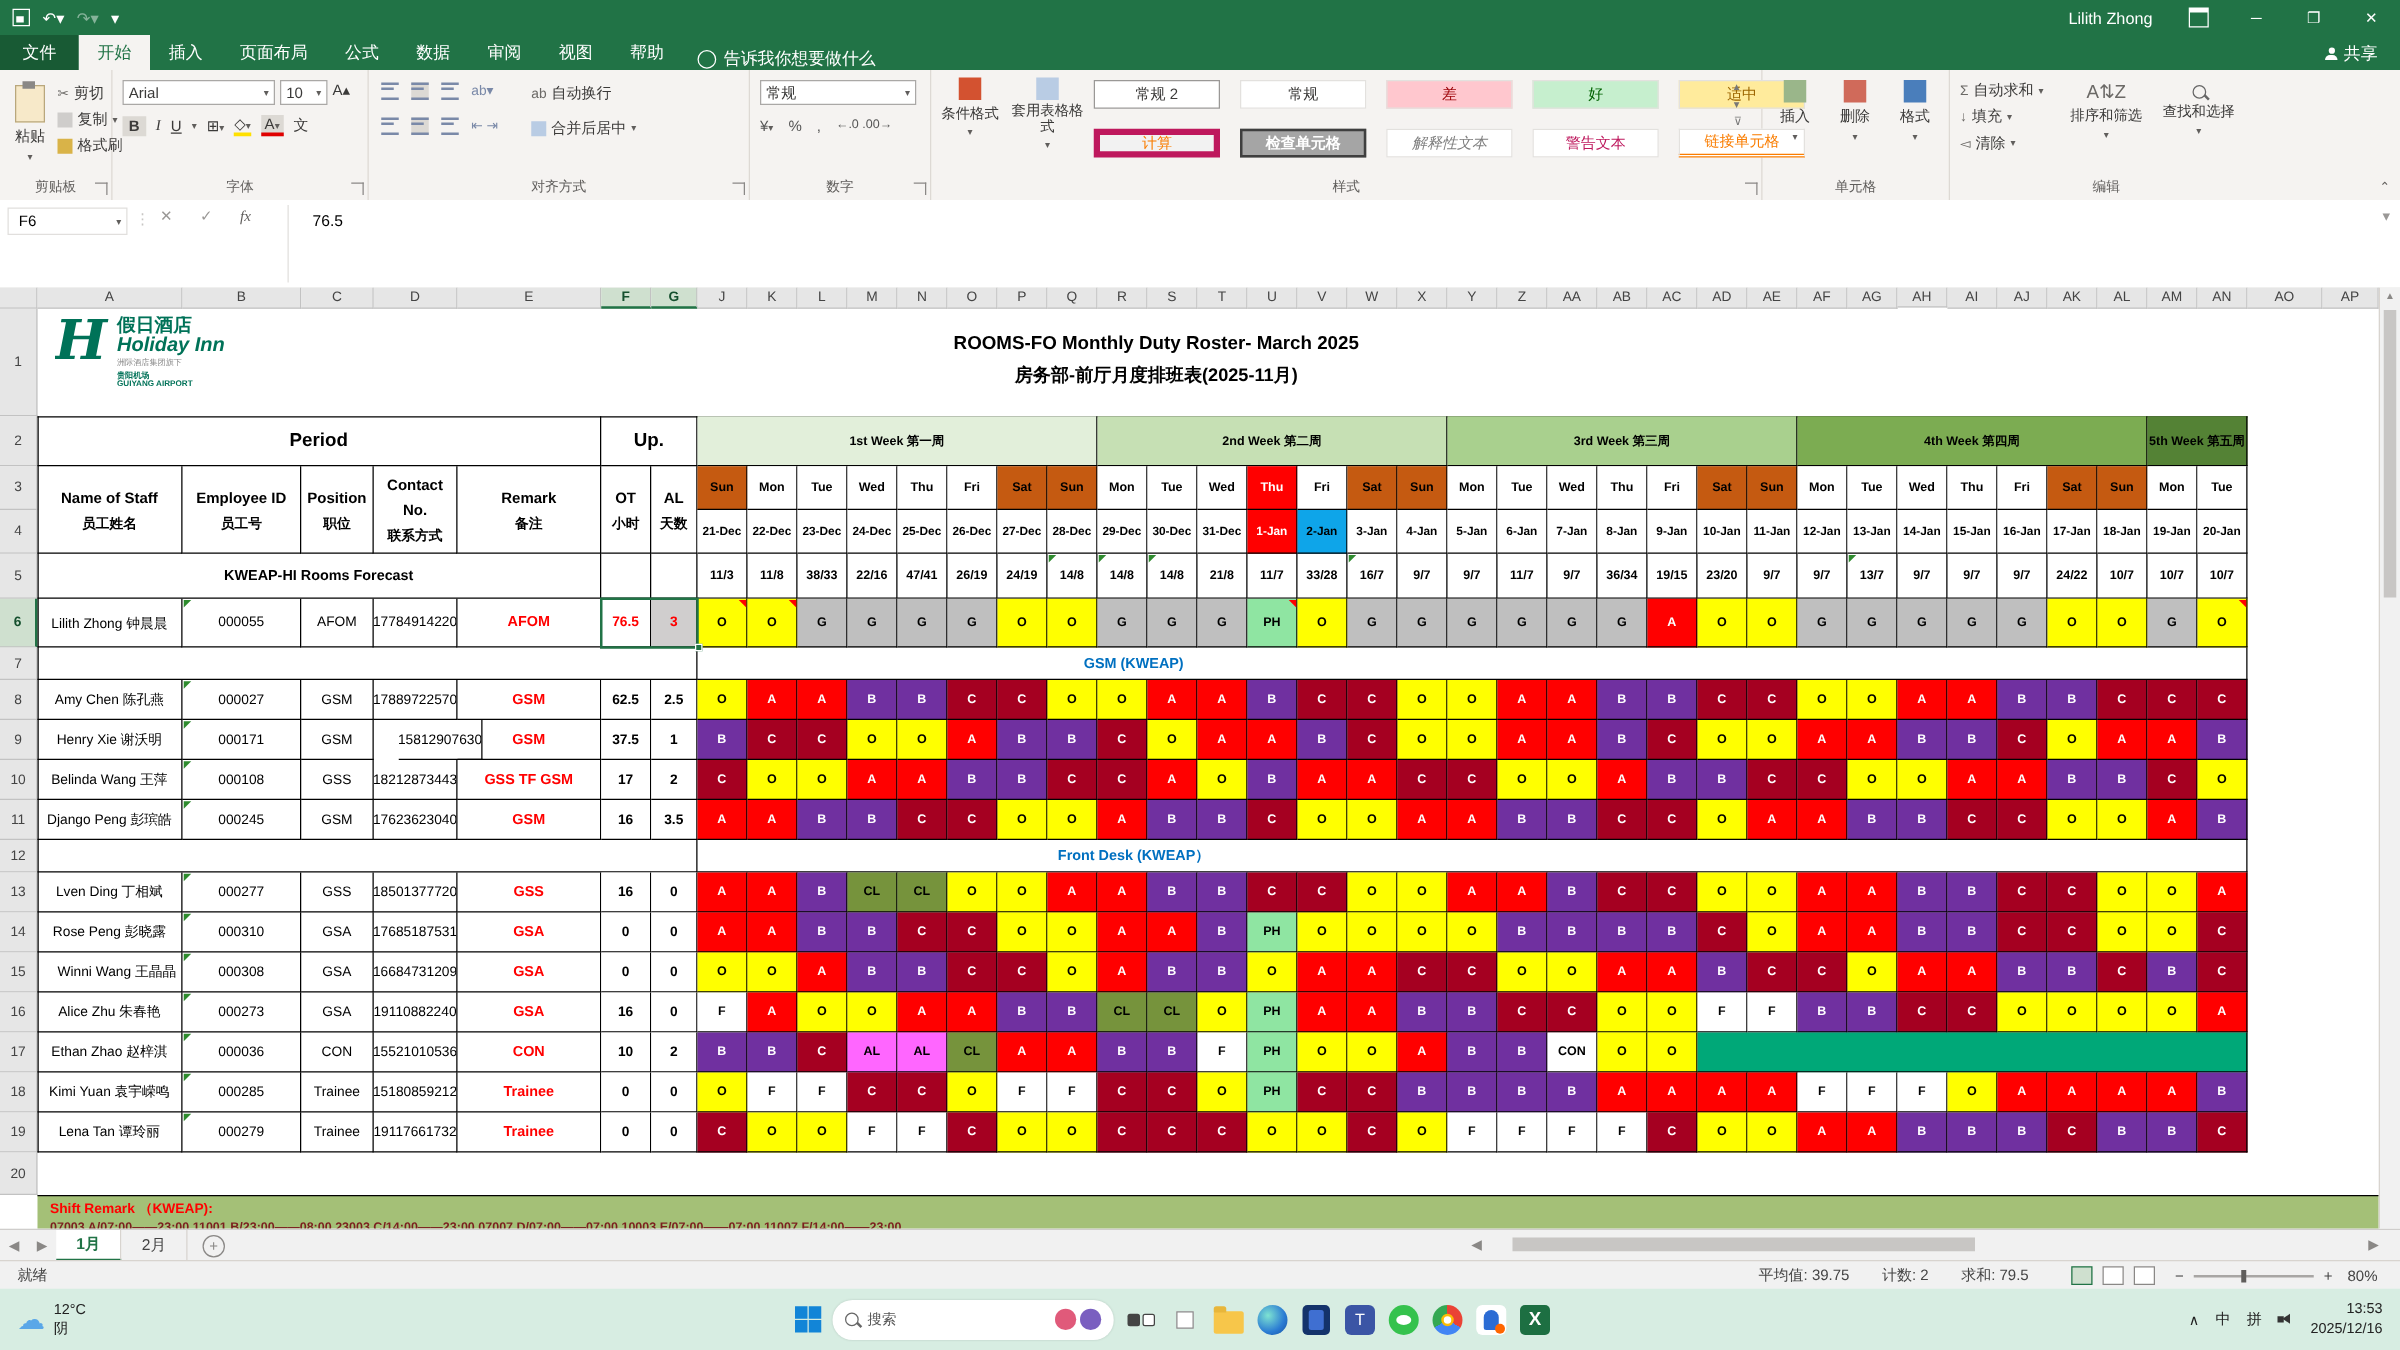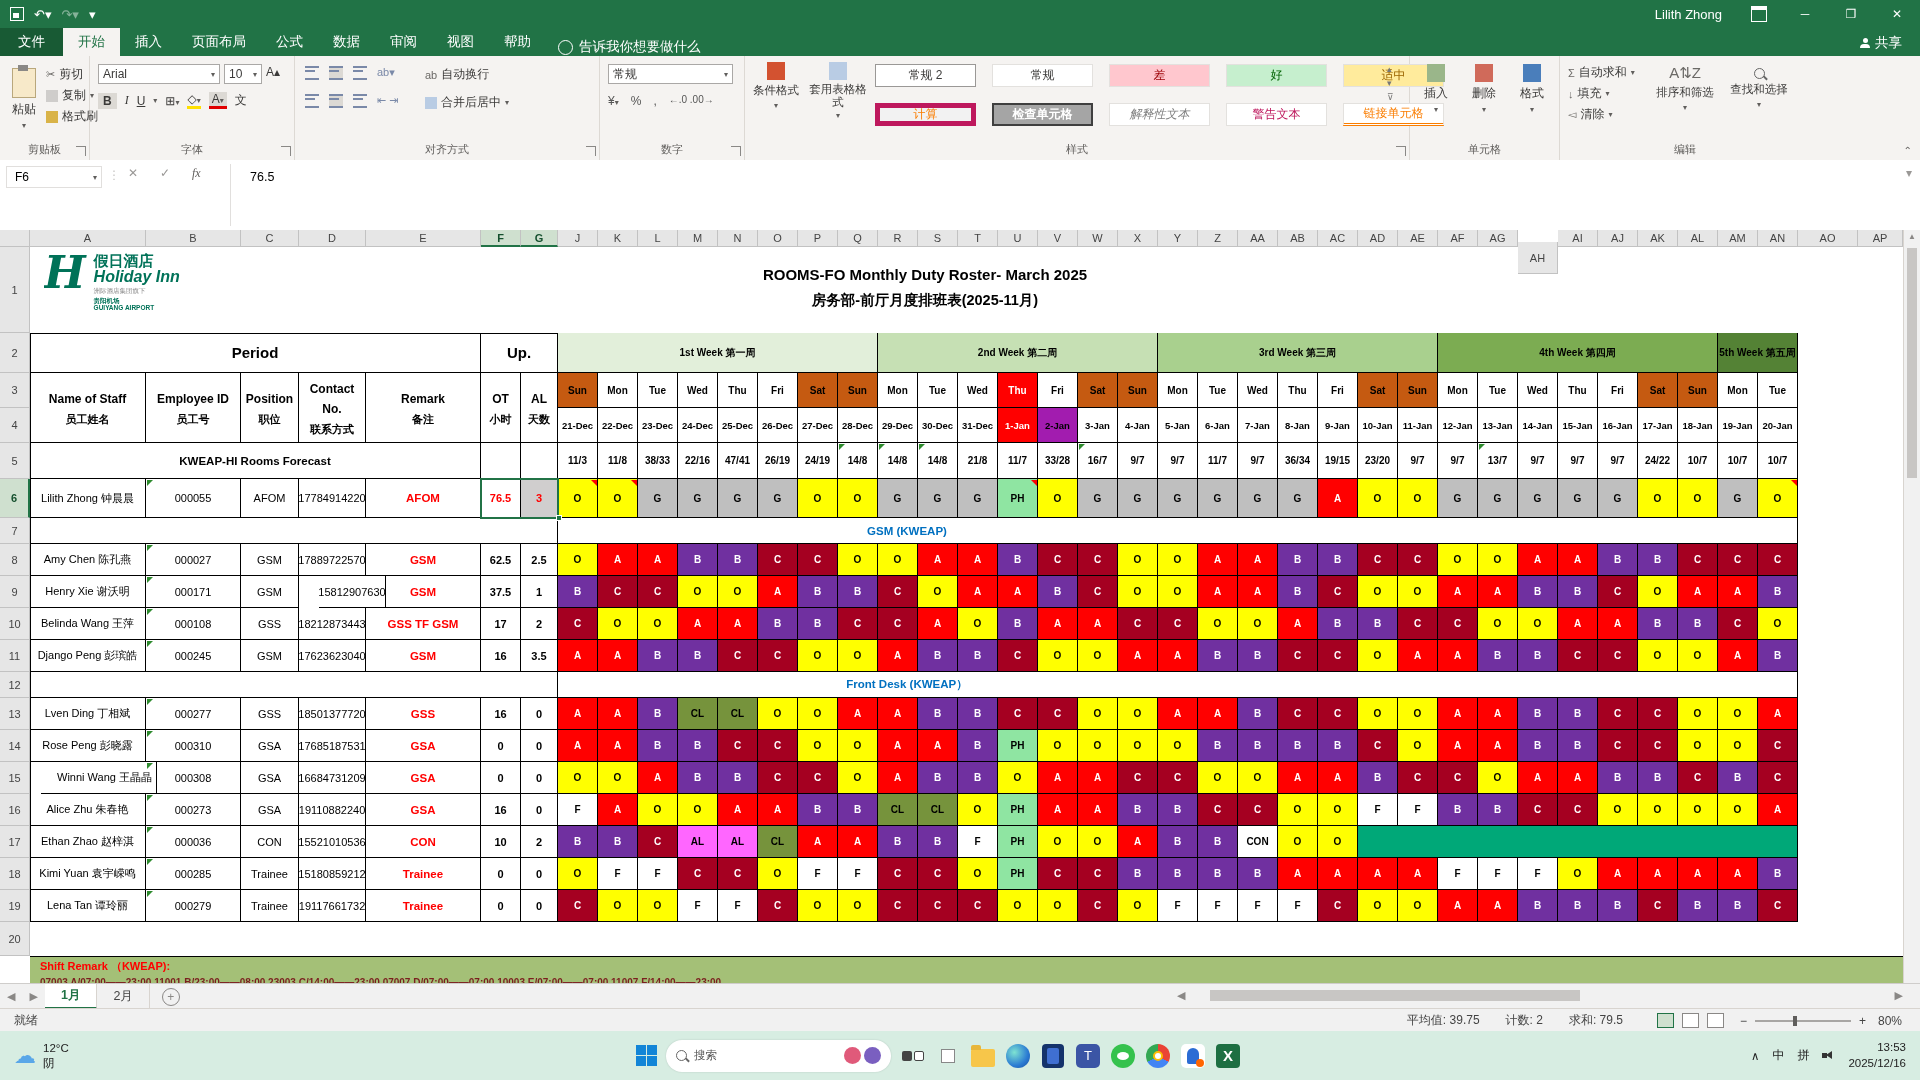--- a/index.html
+++ b/index.html
@@ -385,21 +385,21 @@
     <div class="c hdr" style="left: 1118px; top: 0px; width: 40px; height: 17px;">X</div>
     <div class="c hdr" style="left: 1158px; top: 0px; width: 40px; height: 17px;">Y</div>
     <div class="c hdr" style="left: 1198px; top: 0px; width: 40px; height: 17px;">Z</div>
     <div class="c hdr" style="left: 1238px; top: 0px; width: 40px; height: 17px;">AA</div>
     <div class="c hdr" style="left: 1278px; top: 0px; width: 40px; height: 17px;">AB</div>
     <div class="c hdr" style="left: 1318px; top: 0px; width: 40px; height: 17px;">AC</div>
     <div class="c hdr" style="left: 1358px; top: 0px; width: 40px; height: 17px;">AD</div>
     <div class="c hdr" style="left: 1398px; top: 0px; width: 40px; height: 17px;">AE</div>
     <div class="c hdr" style="left: 1438px; top: 0px; width: 40px; height: 17px;">AF</div>
     <div class="c hdr" style="left: 1478px; top: 0px; width: 40px; height: 17px;">AG</div>
-    <div class="c hdr" style="left: 1518px; top: 12px; width: 40px; height: 32px;">AH</div>
+    <div class="c hdr" style="left: 1518px; top: 0px; width: 40px; height: 16px;">AH</div>
     <div class="c hdr" style="left: 1558px; top: 0px; width: 40px; height: 17px;">AI</div>
     <div class="c hdr" style="left: 1598px; top: 0px; width: 40px; height: 17px;">AJ</div>
     <div class="c hdr" style="left: 1638px; top: 0px; width: 40px; height: 17px;">AK</div>
     <div class="c hdr" style="left: 1678px; top: 0px; width: 40px; height: 17px;">AL</div>
     <div class="c hdr" style="left: 1718px; top: 0px; width: 40px; height: 17px;">AM</div>
     <div class="c hdr" style="left: 1758px; top: 0px; width: 40px; height: 17px;">AN</div>
     <div class="c hdr" style="left: 1798px; top: 0px; width: 60px; height: 17px;">AO</div>
     <div class="c hdr" style="left: 1858px; top: 0px; width: 45px; height: 17px;">AP</div>
     <div class="c hdr" style="left: 0px; top: 17px; width: 30px; height: 86px;">1</div>
     <div class="c hdr" style="left: 0px; top: 103px; width: 30px; height: 40px;">2</div>
@@ -500,21 +500,21 @@
     <div class="c bb" style="left: 638px; top: 178px; width: 40px; height: 35px; background: rgb(255, 255, 255); color: rgb(0, 0, 0); font-size: 9.5px; font-weight: bold;">23-Dec</div>
     <div class="c bb" style="left: 678px; top: 178px; width: 40px; height: 35px; background: rgb(255, 255, 255); color: rgb(0, 0, 0); font-size: 9.5px; font-weight: bold;">24-Dec</div>
     <div class="c bb" style="left: 718px; top: 178px; width: 40px; height: 35px; background: rgb(255, 255, 255); color: rgb(0, 0, 0); font-size: 9.5px; font-weight: bold;">25-Dec</div>
     <div class="c bb" style="left: 758px; top: 178px; width: 40px; height: 35px; background: rgb(255, 255, 255); color: rgb(0, 0, 0); font-size: 9.5px; font-weight: bold;">26-Dec</div>
     <div class="c bb" style="left: 798px; top: 178px; width: 40px; height: 35px; background: rgb(255, 255, 255); color: rgb(0, 0, 0); font-size: 9.5px; font-weight: bold;">27-Dec</div>
     <div class="c bb" style="left: 838px; top: 178px; width: 40px; height: 35px; background: rgb(255, 255, 255); color: rgb(0, 0, 0); font-size: 9.5px; font-weight: bold;">28-Dec</div>
     <div class="c bb" style="left: 878px; top: 178px; width: 40px; height: 35px; background: rgb(255, 255, 255); color: rgb(0, 0, 0); font-size: 9.5px; font-weight: bold;">29-Dec</div>
     <div class="c bb" style="left: 918px; top: 178px; width: 40px; height: 35px; background: rgb(255, 255, 255); color: rgb(0, 0, 0); font-size: 9.5px; font-weight: bold;">30-Dec</div>
     <div class="c bb" style="left: 958px; top: 178px; width: 40px; height: 35px; background: rgb(255, 255, 255); color: rgb(0, 0, 0); font-size: 9.5px; font-weight: bold;">31-Dec</div>
     <div class="c bb" style="left: 998px; top: 178px; width: 40px; height: 35px; background: rgb(255, 0, 0); color: rgb(255, 255, 255); font-size: 9.5px; font-weight: bold;">1-Jan</div>
-    <div class="c bb" style="left: 1038px; top: 178px; width: 40px; height: 35px; background: #a21caf; color: rgb(0, 0, 0); font-size: 9.5px; font-weight: bold;">2-Jan</div>
+    <div class="c bb" style="left: 1038px; top: 178px; width: 40px; height: 35px; background: #0ea5e9; color: rgb(0, 0, 0); font-size: 9.5px; font-weight: bold;">2-Jan</div>
     <div class="c bb" style="left: 1078px; top: 178px; width: 40px; height: 35px; background: rgb(255, 255, 255); color: rgb(0, 0, 0); font-size: 9.5px; font-weight: bold;">3-Jan</div>
     <div class="c bb" style="left: 1118px; top: 178px; width: 40px; height: 35px; background: rgb(255, 255, 255); color: rgb(0, 0, 0); font-size: 9.5px; font-weight: bold;">4-Jan</div>
     <div class="c bb" style="left: 1158px; top: 178px; width: 40px; height: 35px; background: rgb(255, 255, 255); color: rgb(0, 0, 0); font-size: 9.5px; font-weight: bold;">5-Jan</div>
     <div class="c bb" style="left: 1198px; top: 178px; width: 40px; height: 35px; background: rgb(255, 255, 255); color: rgb(0, 0, 0); font-size: 9.5px; font-weight: bold;">6-Jan</div>
     <div class="c bb" style="left: 1238px; top: 178px; width: 40px; height: 35px; background: rgb(255, 255, 255); color: rgb(0, 0, 0); font-size: 9.5px; font-weight: bold;">7-Jan</div>
     <div class="c bb" style="left: 1278px; top: 178px; width: 40px; height: 35px; background: rgb(255, 255, 255); color: rgb(0, 0, 0); font-size: 9.5px; font-weight: bold;">8-Jan</div>
     <div class="c bb" style="left: 1318px; top: 178px; width: 40px; height: 35px; background: rgb(255, 255, 255); color: rgb(0, 0, 0); font-size: 9.5px; font-weight: bold;">9-Jan</div>
     <div class="c bb" style="left: 1358px; top: 178px; width: 40px; height: 35px; background: rgb(255, 255, 255); color: rgb(0, 0, 0); font-size: 9.5px; font-weight: bold;">10-Jan</div>
     <div class="c bb" style="left: 1398px; top: 178px; width: 40px; height: 35px; background: rgb(255, 255, 255); color: rgb(0, 0, 0); font-size: 9.5px; font-weight: bold;">11-Jan</div>
     <div class="c bb" style="left: 1438px; top: 178px; width: 40px; height: 35px; background: rgb(255, 255, 255); color: rgb(0, 0, 0); font-size: 9.5px; font-weight: bold;">12-Jan</div>
@@ -843,21 +843,21 @@
     <div class="c bb" style="left: 1398px; top: 500px; width: 40px; height: 32px; background: rgb(255, 255, 0); color: rgb(0, 0, 0); font-size: 10px; font-weight: bold;">O</div>
     <div class="c bb" style="left: 1438px; top: 500px; width: 40px; height: 32px; background: rgb(255, 0, 0); color: rgb(255, 255, 255); font-size: 10px; font-weight: bold;">A</div>
     <div class="c bb" style="left: 1478px; top: 500px; width: 40px; height: 32px; background: rgb(255, 0, 0); color: rgb(255, 255, 255); font-size: 10px; font-weight: bold;">A</div>
     <div class="c bb" style="left: 1518px; top: 500px; width: 40px; height: 32px; background: rgb(112, 48, 160); color: rgb(255, 255, 255); font-size: 10px; font-weight: bold;">B</div>
     <div class="c bb" style="left: 1558px; top: 500px; width: 40px; height: 32px; background: rgb(112, 48, 160); color: rgb(255, 255, 255); font-size: 10px; font-weight: bold;">B</div>
     <div class="c bb" style="left: 1598px; top: 500px; width: 40px; height: 32px; background: rgb(165, 0, 33); color: rgb(255, 255, 255); font-size: 10px; font-weight: bold;">C</div>
     <div class="c bb" style="left: 1638px; top: 500px; width: 40px; height: 32px; background: rgb(165, 0, 33); color: rgb(255, 255, 255); font-size: 10px; font-weight: bold;">C</div>
     <div class="c bb" style="left: 1678px; top: 500px; width: 40px; height: 32px; background: rgb(255, 255, 0); color: rgb(0, 0, 0); font-size: 10px; font-weight: bold;">O</div>
     <div class="c bb" style="left: 1718px; top: 500px; width: 40px; height: 32px; background: rgb(255, 255, 0); color: rgb(0, 0, 0); font-size: 10px; font-weight: bold;">O</div>
     <div class="c bb" style="left: 1758px; top: 500px; width: 40px; height: 32px; background: rgb(165, 0, 33); color: rgb(255, 255, 255); font-size: 10px; font-weight: bold;">C</div>
-    <div class="c bb" style="left: 41px; top: 532px; width: 116px; height: 32px; font-size: 11px; padding-left: 12px;">Winni Wang 王晶晶</div>
+    <div class="c bb" style="left: 30px; top: 532px; width: 116px; height: 32px; font-size: 11px; padding-left: 12px;">Winni Wang 王晶晶</div>
     <div class="c bb" style="left: 146px; top: 532px; width: 95px; height: 32px; font-size: 11px;">000308</div>
     <div class="tri-g" style="left: 147px; top: 533px;"></div>
     <div class="c bb" style="left: 241px; top: 532px; width: 58px; height: 32px; font-size: 11px;">GSA</div>
     <div class="c bb" style="left: 299px; top: 532px; width: 67px; height: 32px; font-size: 11px;">16684731209</div>
     <div class="c bb" style="left: 366px; top: 532px; width: 115px; height: 32px; color: rgb(255, 0, 0); font-size: 11.5px; font-weight: bold;">GSA</div>
     <div class="c bb" style="left: 481px; top: 532px; width: 40px; height: 32px; background: rgb(255, 255, 255); color: rgb(0, 0, 0); font-size: 11px; font-weight: bold;">0</div>
     <div class="c bb" style="left: 521px; top: 532px; width: 37px; height: 32px; background: rgb(255, 255, 255); color: rgb(0, 0, 0); font-size: 11px; font-weight: bold;">0</div>
     <div class="c bb" style="left: 558px; top: 532px; width: 40px; height: 32px; background: rgb(255, 255, 0); color: rgb(0, 0, 0); font-size: 10px; font-weight: bold;">O</div>
     <div class="c bb" style="left: 598px; top: 532px; width: 40px; height: 32px; background: rgb(255, 255, 0); color: rgb(0, 0, 0); font-size: 10px; font-weight: bold;">O</div>
     <div class="c bb" style="left: 638px; top: 532px; width: 40px; height: 32px; background: rgb(255, 0, 0); color: rgb(255, 255, 255); font-size: 10px; font-weight: bold;">A</div>

